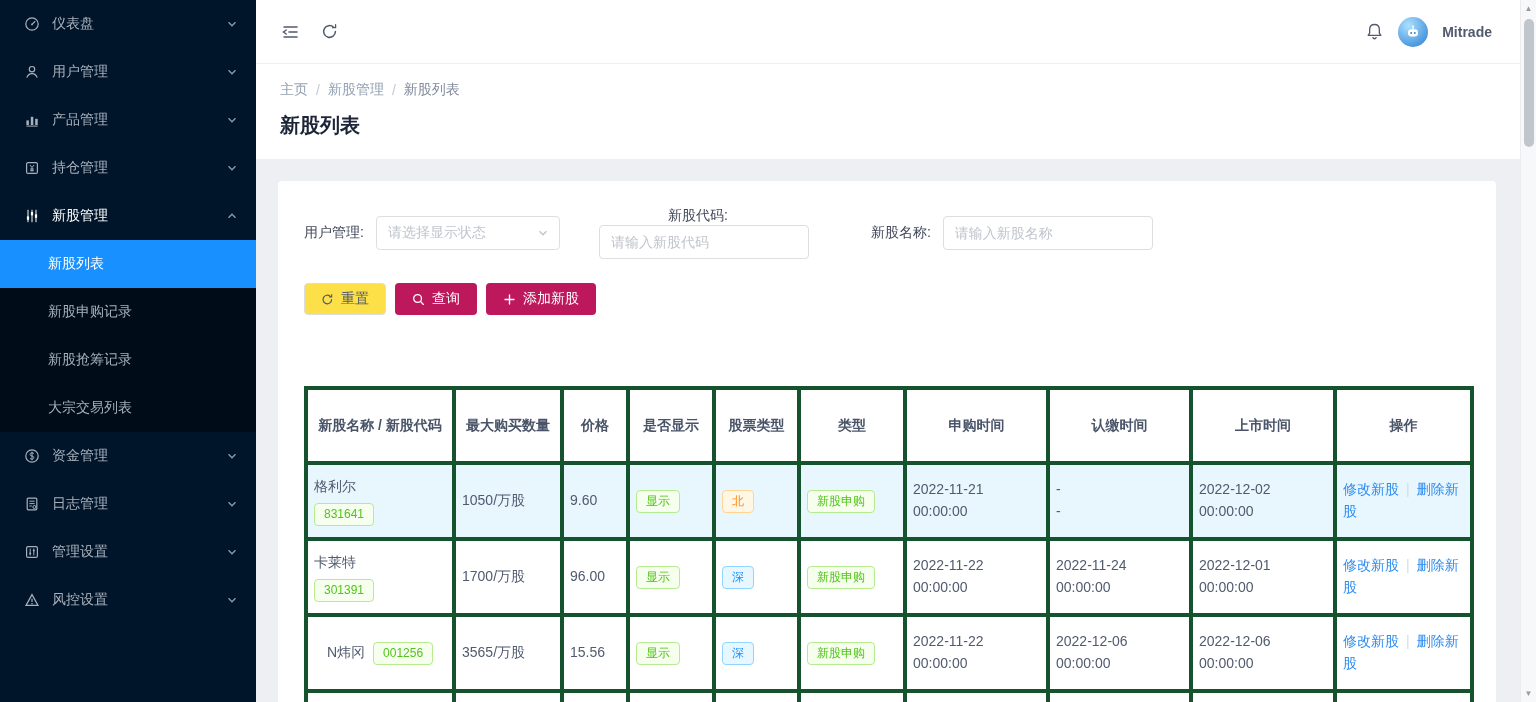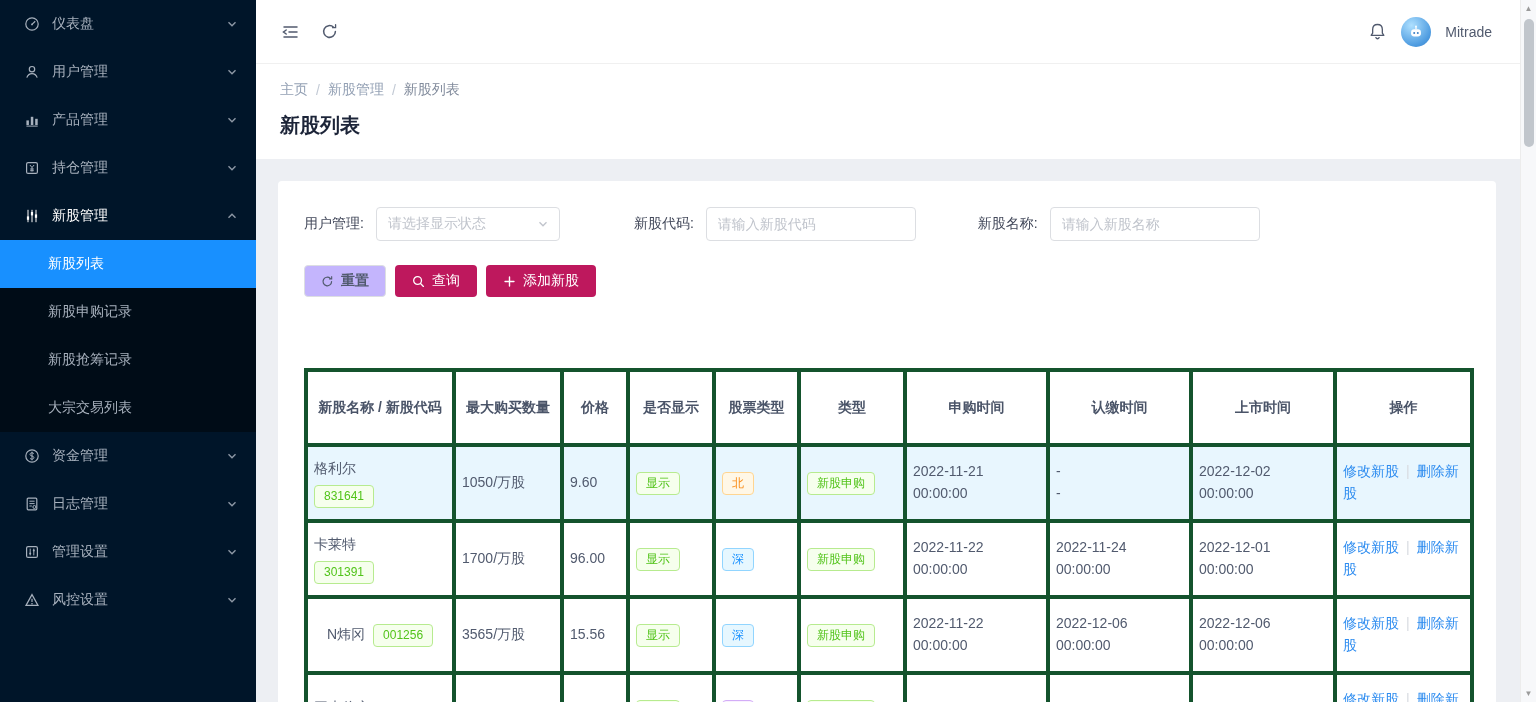--- a/index.html
+++ b/index.html
@@ -19,47 +19,47 @@
   .mi-label { flex:1; }
   .mi-caret { display:flex; color:#8d98a5; }
   .submenu { background:#000c17; }
   .submenu-item { height:48px; display:flex; align-items:center; padding-left:48px; font-size:14px; color:#a7b1bd; cursor:pointer; }
   .submenu-item.active { background:#1890ff; color:#fff; }
 
   
   .main { flex:1; display:flex; flex-direction:column; min-width:0; margin-right:16px; }
   .topbar { height:64px; background:#fff; display:flex; align-items:center; padding:0 28px 0 24px; gap:20px; border-bottom:1px solid #f0f0f0; flex-shrink:0; }
   .tb-icon { color:#515a6e; cursor:pointer; display:flex; }
-  .topbar-right { margin-left:auto; display:flex; align-items:center; gap:14px; }
+  .topbar-right { margin-left:auto; display:flex; align-items:center; gap:14px;font-weight:bold; }
   .bell { color:#515a6e; display:flex; cursor:pointer; }
   .avatar { width:30px; height:30px; border-radius:50%; background:radial-gradient(circle at 35% 28%,#aee0ff,#4d9be0 70%,#3c7fc4); display:flex; align-items:center; justify-content:center; cursor:pointer; }
   .username { color:#515a6e; font-size:14px; }
 
   .page-head { background:#fff; padding:17px 24px 20px 24px; flex-shrink:0; }
   .breadcrumb { display:flex; align-items:center; gap:8px; font-size:14px; color:#93a0b4; }
   .bc-item { color:#93a0b4; cursor:pointer; }
   .bc-last { color:#808a9b; cursor:default; }
   .bc-sep { color:#c2c9d4; }
   .page-title { margin-top:13px; font-size:20px; font-weight:bold; color:#1c2438; }
 
   .content { flex:1; padding:22px 24px 0 22px; overflow:hidden; }
   .card { background:#fff; border-radius:4px; padding:26px 26px 0 26px; height:640px; }
 
   
   .filter-row { display:flex; align-items:center; }
   .filter-group { display:flex; align-items:center; }
-  .fg-2 { margin-left:74px; } .fg-3 { margin-left:62px; }
+  .fg-2 { margin-left:39px;flex-direction:column; } .fg-3 { margin-left:62px; }
   .filter-label { color:#42485a; margin-right:12px; white-space:nowrap; }
   .select-box { width:184px; height:34px; border:1px solid #dcdee2; border-radius:4px; display:flex; align-items:center; justify-content:space-between; padding:0 10px 0 11px; color:#c0c4cc; background:#fff; cursor:pointer; }
   .select-caret { color:#c0c4cc; display:flex; }
   .text-input { width:210px; height:34px; border:1px solid #dcdee2; border-radius:4px; padding:0 11px; font-size:14px; color:#515a6e; outline:none; font-family:inherit; }
   .text-input::placeholder { color:#c0c4cc; }
   .btn-row { display:flex; align-items:center; margin-top:24px; gap:9px; }
   .btn { height:32px; border-radius:4px; font-size:14px; display:inline-flex; align-items:center; justify-content:center; gap:7px; padding:0 16px; cursor:pointer; border:1px solid transparent; font-family:inherit; }
-  .btn-default { background:#c4b5fd; border-color:#dcdee2; color:#515a6e;font-weight:bold; }
+  .btn-default { background:#fde047; border-color:#dcdee2; color:#515a6e; }
   .btn-primary { background:#be185d; color:#fff; }
 
   
   .table-wrap { margin-top:71px; }
   table { border-collapse:collapse; table-layout:fixed; width:1166px; }
   th,td { border:4px solid #14532d; font-size:14px; color:#515a6e; padding:8px 6px; vertical-align:middle; }
   th { font-weight:bold; height:75px; color:#4a5468; line-height:1.6; }
   td { height:76px; line-height:1.55; }
   tr.hl td { background:#e8f6fe; }
   .badge { display:inline-block; border:1px solid; border-radius:4px; padding:3px 9px; font-size:12px; line-height:1.25; white-space:nowrap; }

